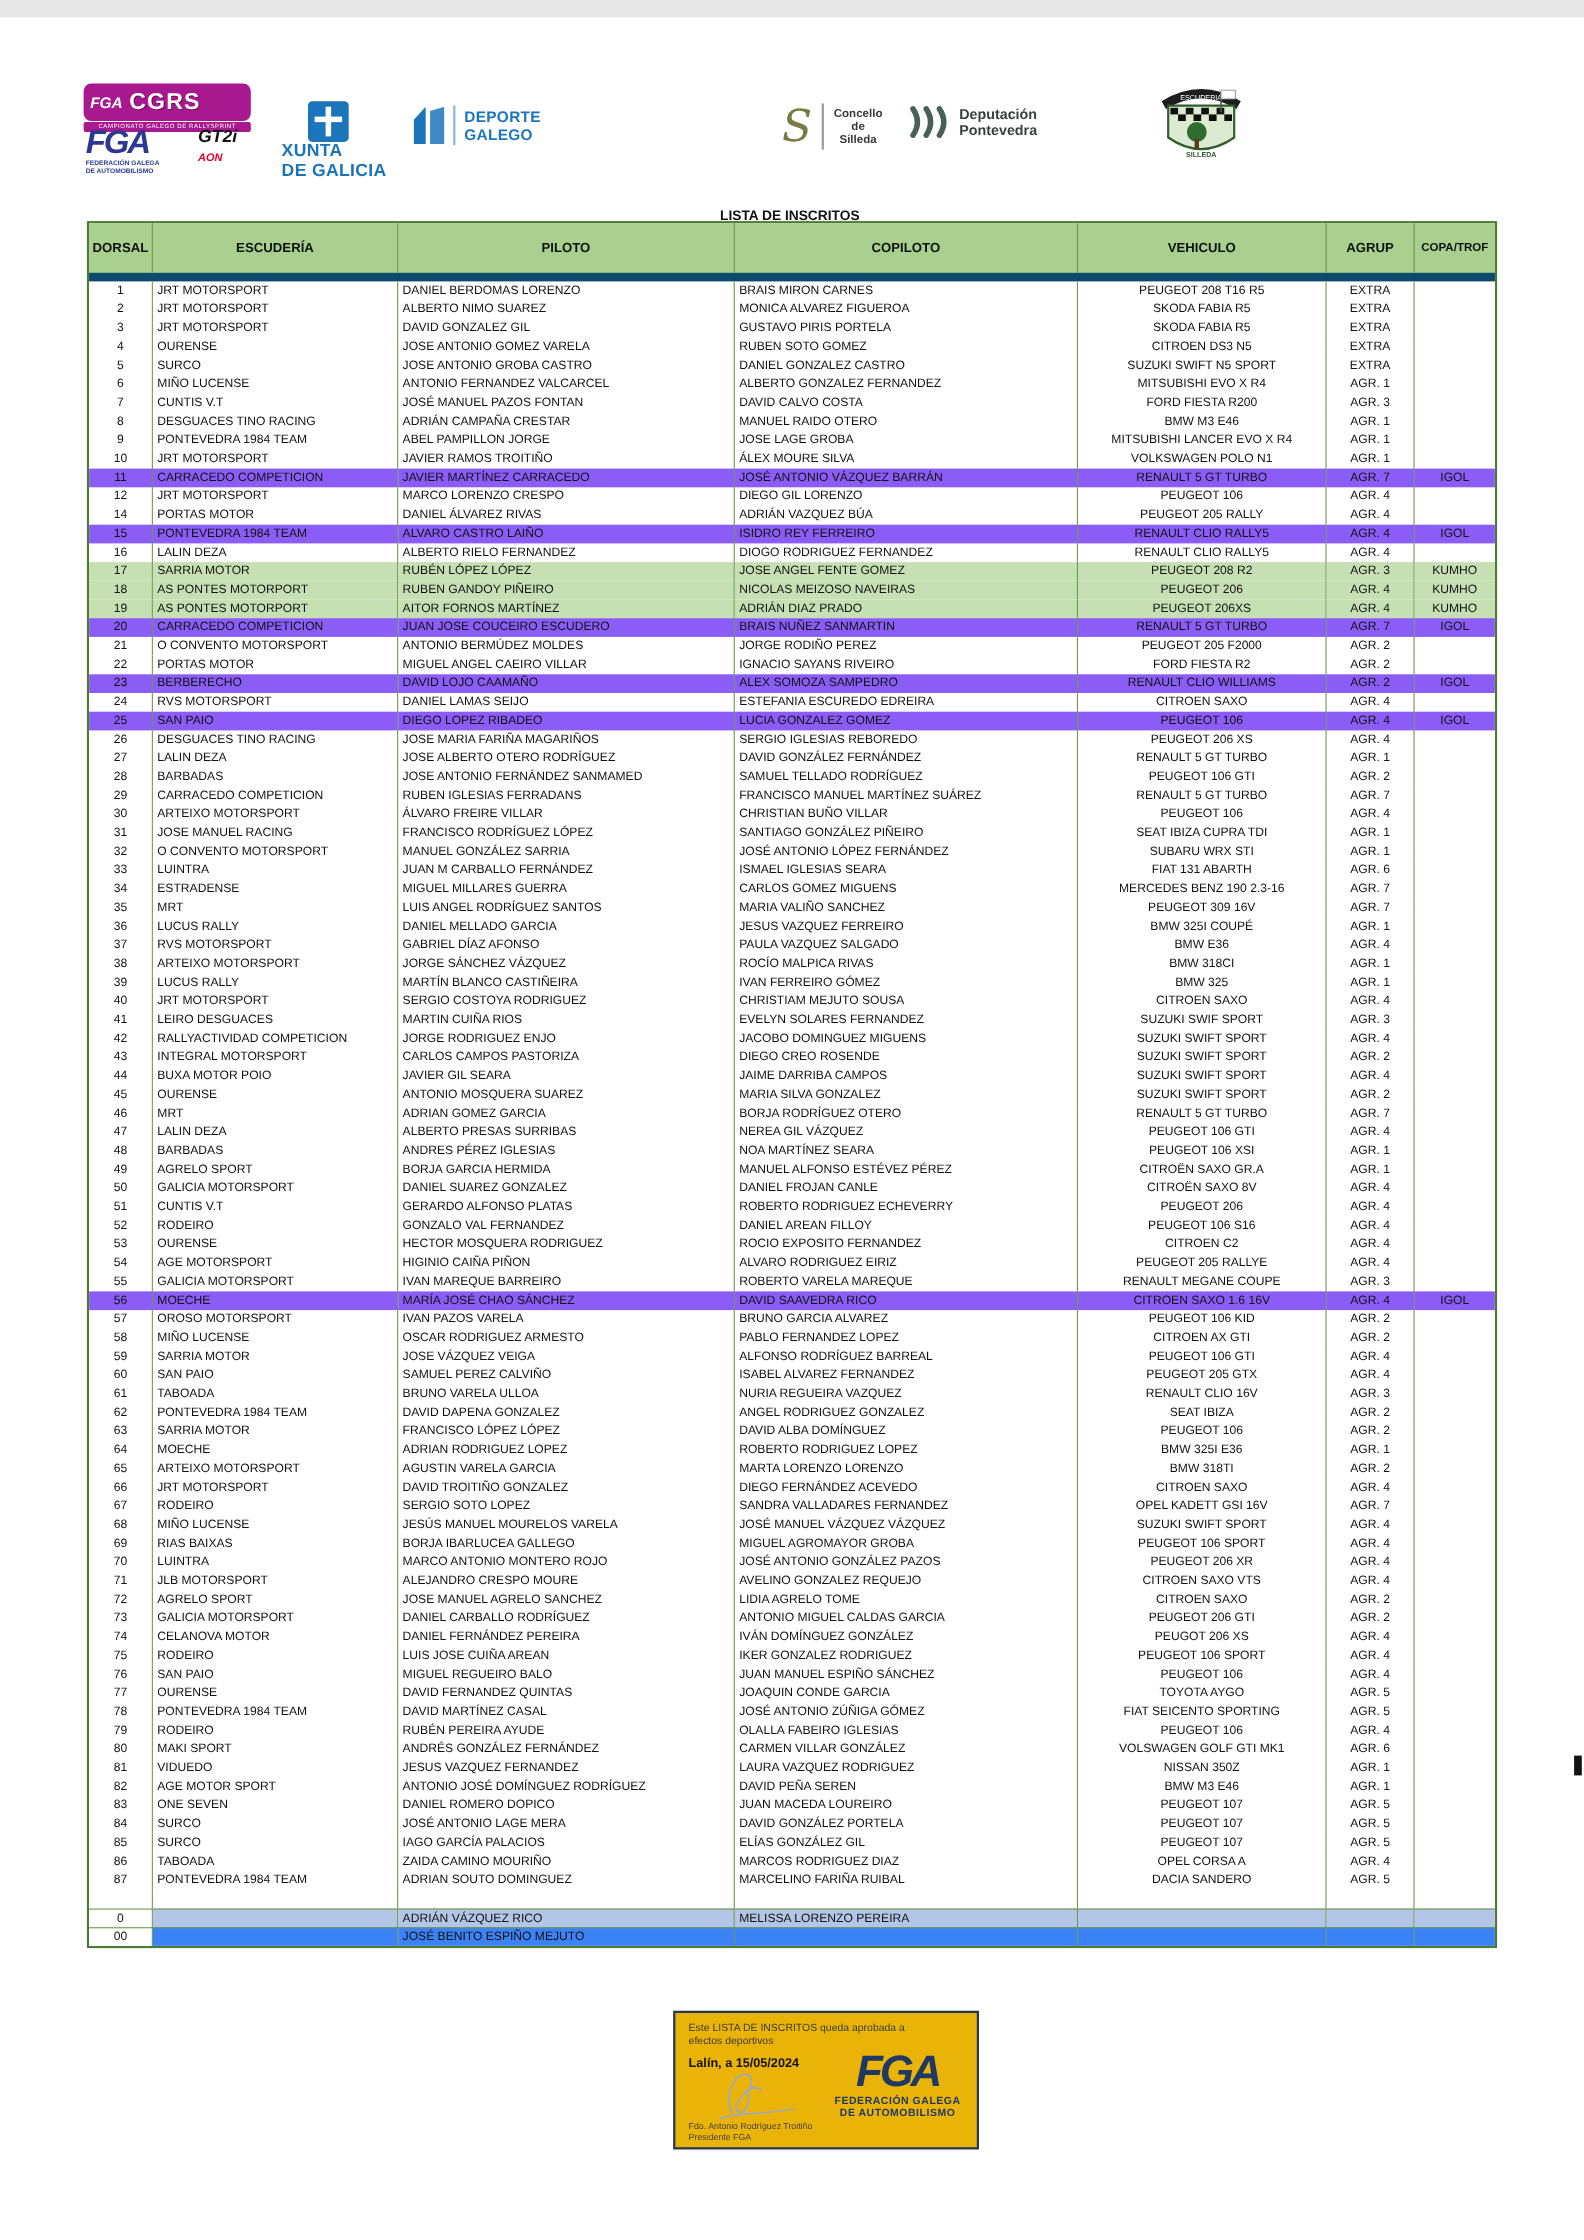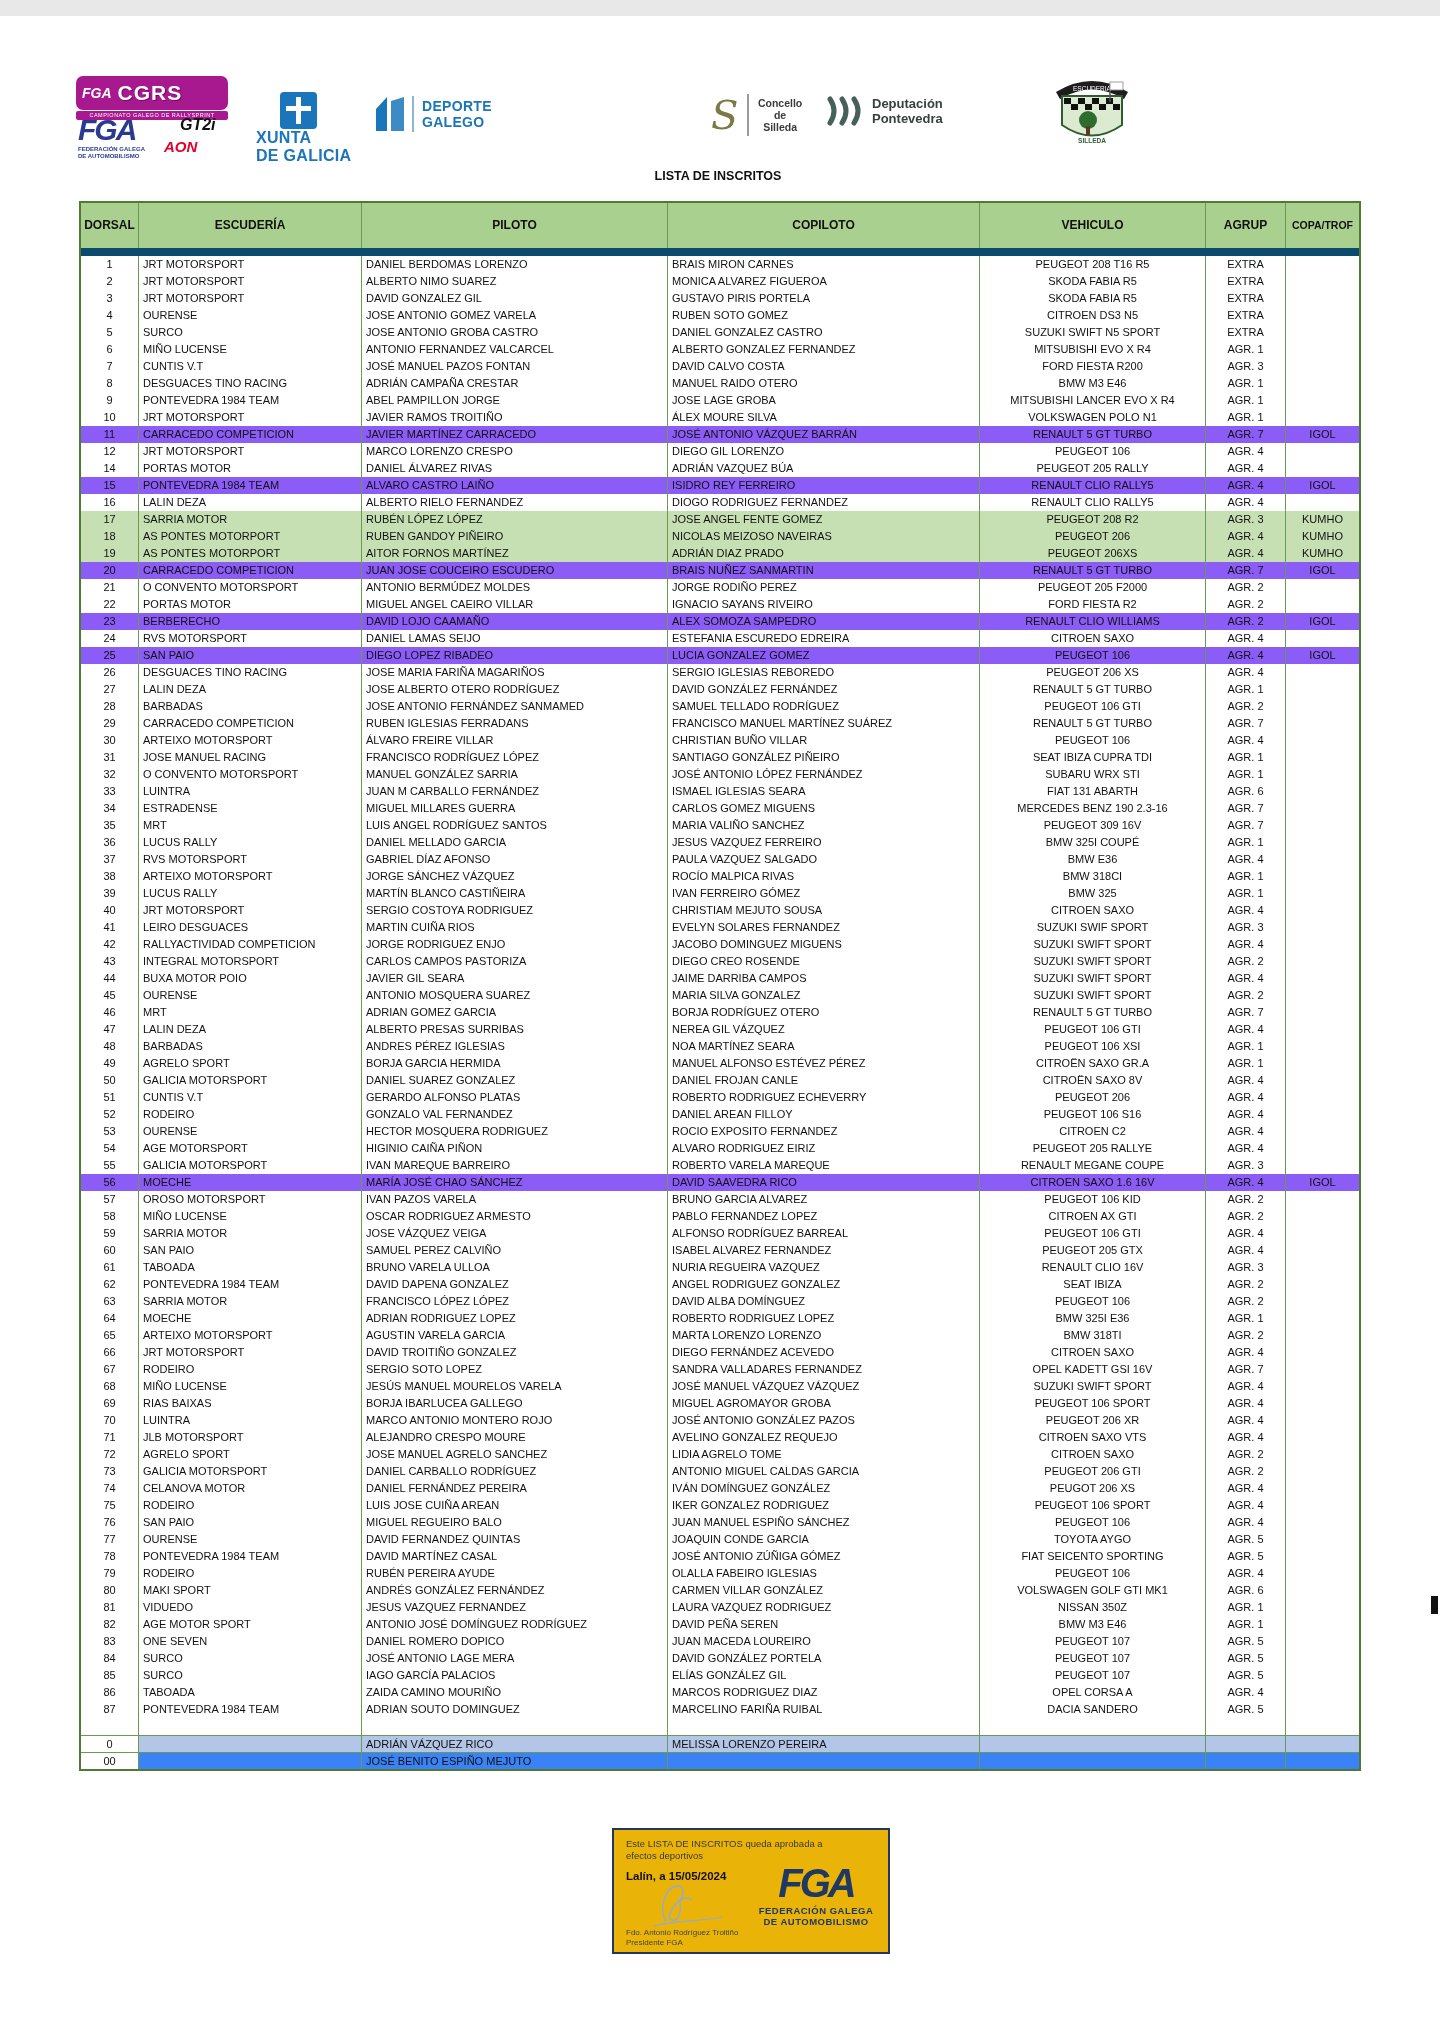--- a/index.html
+++ b/index.html
@@ -11,21 +11,21 @@
   .cgrs-banner{position:absolute;left:76px;top:60px;width:152px;height:34px;background:#a8188e;
                border-radius:7px;display:flex;align-items:center;padding:0 6px;box-sizing:border-box;}
   .cgrs-fga{color:#fff;font-style:italic;font-weight:900;font-size:14px;margin-right:6px;}
   .cgrs-word{color:#fff;font-weight:900;font-size:21px;letter-spacing:1px;text-shadow:1px 1px 0 #6d0b5c;}
   .cgrs-strip{position:absolute;left:76px;top:95px;width:152px;height:9px;background:#a8188e;border-radius:2px;
               color:#fff;font-size:5.5px;line-height:9px;text-align:center;letter-spacing:.5px;overflow:hidden;}
   .fga-small{position:absolute;left:78px;top:100px;color:#2b3990;font-weight:900;font-style:italic;
              font-size:30px;line-height:28px;letter-spacing:-2px;}
   .fga-small-sub{position:absolute;left:78px;top:130px;width:92px;color:#2b3990;font-size:6px;font-weight:bold;line-height:7px;}
   .gt2i-top{position:absolute;left:180px;top:100px;color:#111;font-weight:900;font-style:italic;font-size:16px;}
-  .aon-top{position:absolute;left:164px;top:122px;color:#e4002b;font-weight:900;font-style:italic;font-size:15px;}
+  .aon-top{position:absolute;left:180px;top:122px;color:#e4002b;font-weight:900;font-style:italic;font-size:10px;}
 
   .xunta{left:246px;top:76px;display:flex;align-items:center;flex-direction:column;}
   .xunta-icon{width:37px;height:37px;background:#1b75bb;border-radius:4px;position:relative;flex:none;}
   .xunta-icon:before{content:"";position:absolute;left:16px;top:5px;width:5px;height:27px;background:#fff;}
   .xunta-icon:after{content:"";position:absolute;left:6px;top:14px;width:25px;height:5px;background:#fff;}
   .xunta-text{margin-left:10px;color:#1b75bb;font-size:16px;font-weight:bold;line-height:18px;letter-spacing:.3px;}
 
   .deporte{left:376px;top:80px;display:flex;align-items:center;}
   .deporte-bar{width:2px;height:36px;background:#8ab6dc;margin:0 8px;}
   .deporte-text{color:#1b75bb;font-size:14px;font-weight:bold;line-height:16px;letter-spacing:.3px;}
@@ -51,21 +51,21 @@
   .concello-text{font-size:10.5px;font-weight:bold;color:#3a3a3a;line-height:12px;text-align:center;}
 
   .deputacion{left:826px;top:80px;display:flex;align-items:center;}
   .deputacion-text{margin-left:8px;font-size:13px;font-weight:bold;color:#36403d;line-height:15px;}
 
   .crest{left:1046px;top:52px;}
 
   
   .doc-title{position:absolute;left:79px;top:140px;width:1278px;text-align:center;
              font-size:13.5px;color:#1a1a1a;letter-spacing:.2px;}
-  .doc-subtitle{position:absolute;left:79px;top:153px;width:1278px;text-align:center;
+  .doc-subtitle{position:absolute;left:79px;top:173px;width:1278px;text-align:center;
                 font-size:12.5px;font-weight:bold;color:#111;}
 
   
   .rtable{position:absolute;left:79px;top:185px;width:1278px;border:2px solid #4e7a33;background:#fff;}
   .thead{display:flex;height:45px;background:#a9d08e;border-bottom:8px solid #0c4a6e;}
   .thead .cell{font-weight:bold;font-size:12px;color:#111;display:flex;align-items:center;justify-content:center;
                text-align:center;padding:0;}
   .thead .c6{font-size:10.5px;}
   .trow{display:flex;height:17px;background:#fff;}
   .cell{box-sizing:border-box;border-right:1px solid #6b9a52;font-size:11px;line-height:17px;color:#111;

